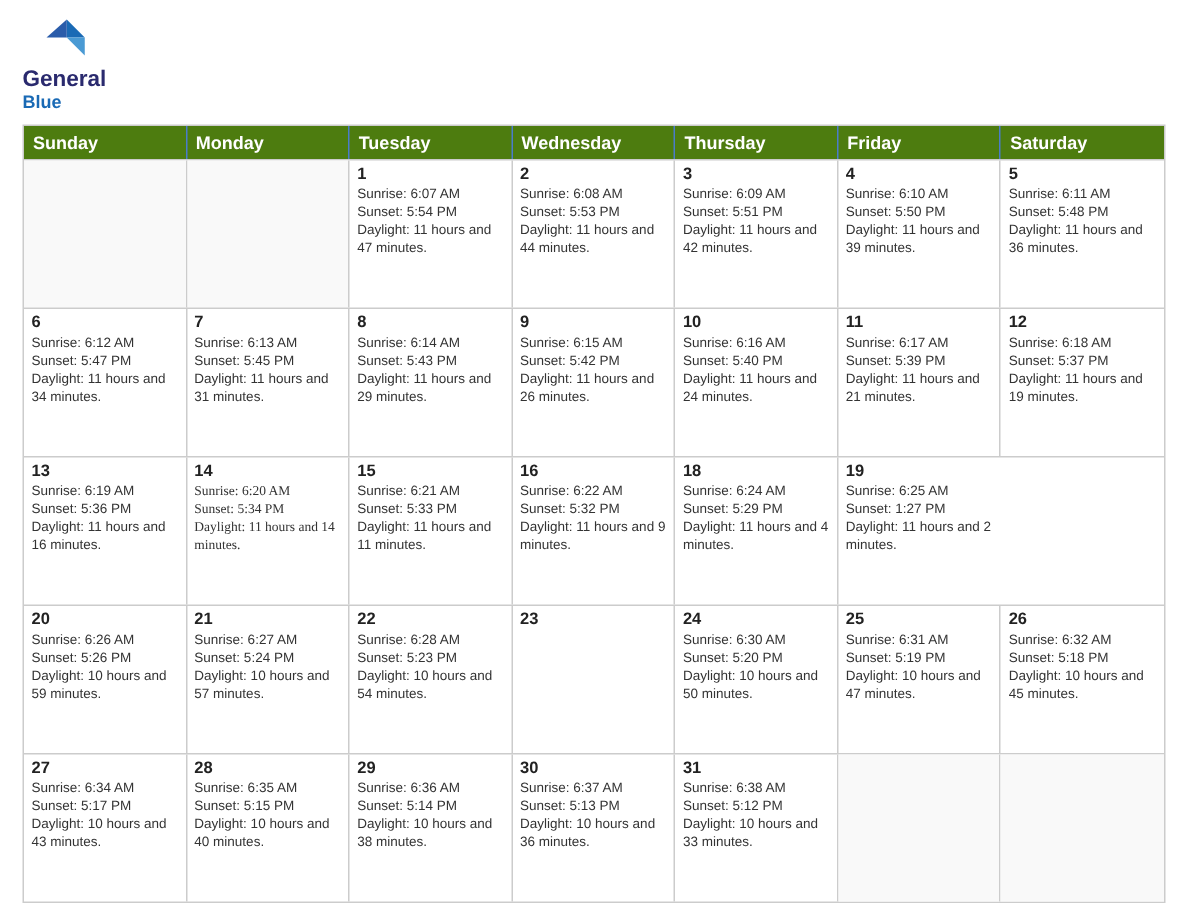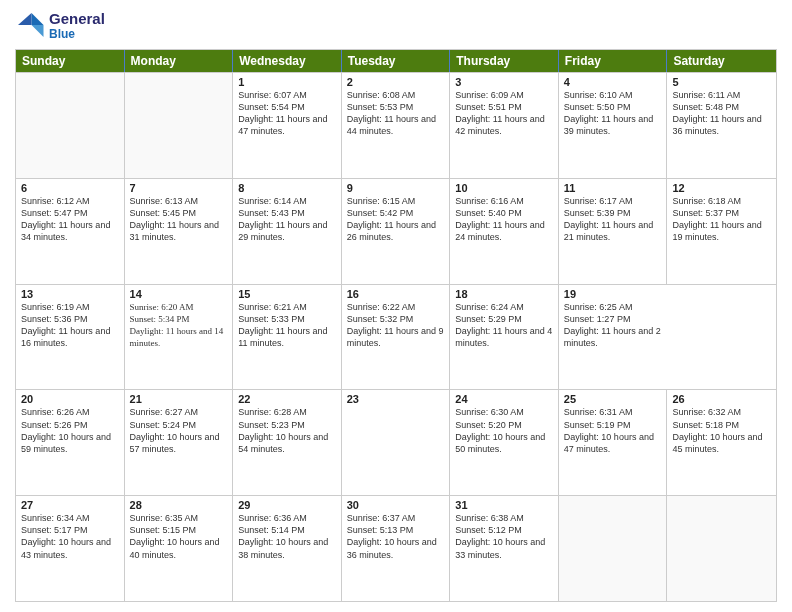--- a/index.html
+++ b/index.html
@@ -18,22 +18,23 @@
       flex-direction: column;
     }
     .header {
       display: flex;
       justify-content: space-between;
       align-items: flex-start;
       margin-bottom: 8px;
     }
     .logo {
       display: flex;
-      align-items: flex-start;
+      align-items: center;
       gap: 4px;
+      flex-direction: column;
     }
     .logo-icon {
       width: 30px;
       height: 30px;
     }
     .title-block {
       text-align: right;
     }
     .month-title {
       font-size: 32px;
@@ -117,22 +118,22 @@
     <div class="title-block">
       <div class="month-title"></div>
       <div class="location-title"></div>
     </div>
   </div>
 
   <div class="calendar">
     <div class="cal-header">
     <div class="cal-header-cell">Sunday</div>
         <div class="cal-header-cell">Monday</div>
+        <div class="cal-header-cell">Tuesday</div>
         <div class="cal-header-cell">Wednesday</div>
-        <div class="cal-header-cell">Tuesday</div>
         <div class="cal-header-cell">Thursday</div>
         <div class="cal-header-cell">Friday</div>
         <div class="cal-header-cell">Saturday</div>
       </div>
     <div class="cal-body">
     <div class="cal-row">
           <div class="cal-cell empty"></div>
           <div class="cal-cell empty"></div>
           <div class="cal-cell">
             <span class="day-num">1</span>

